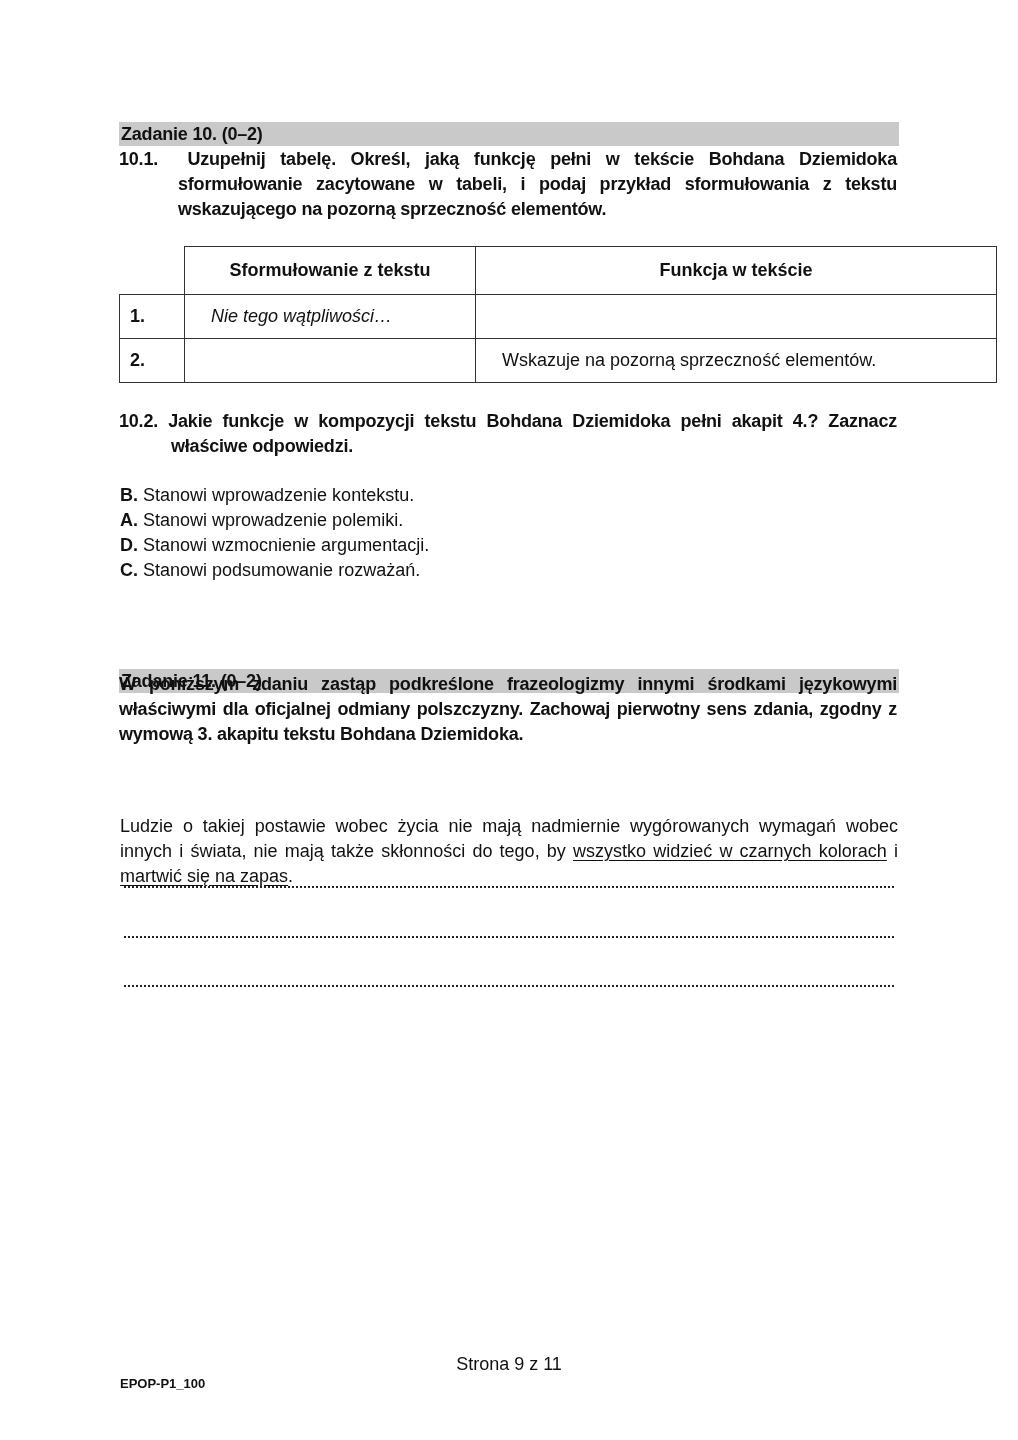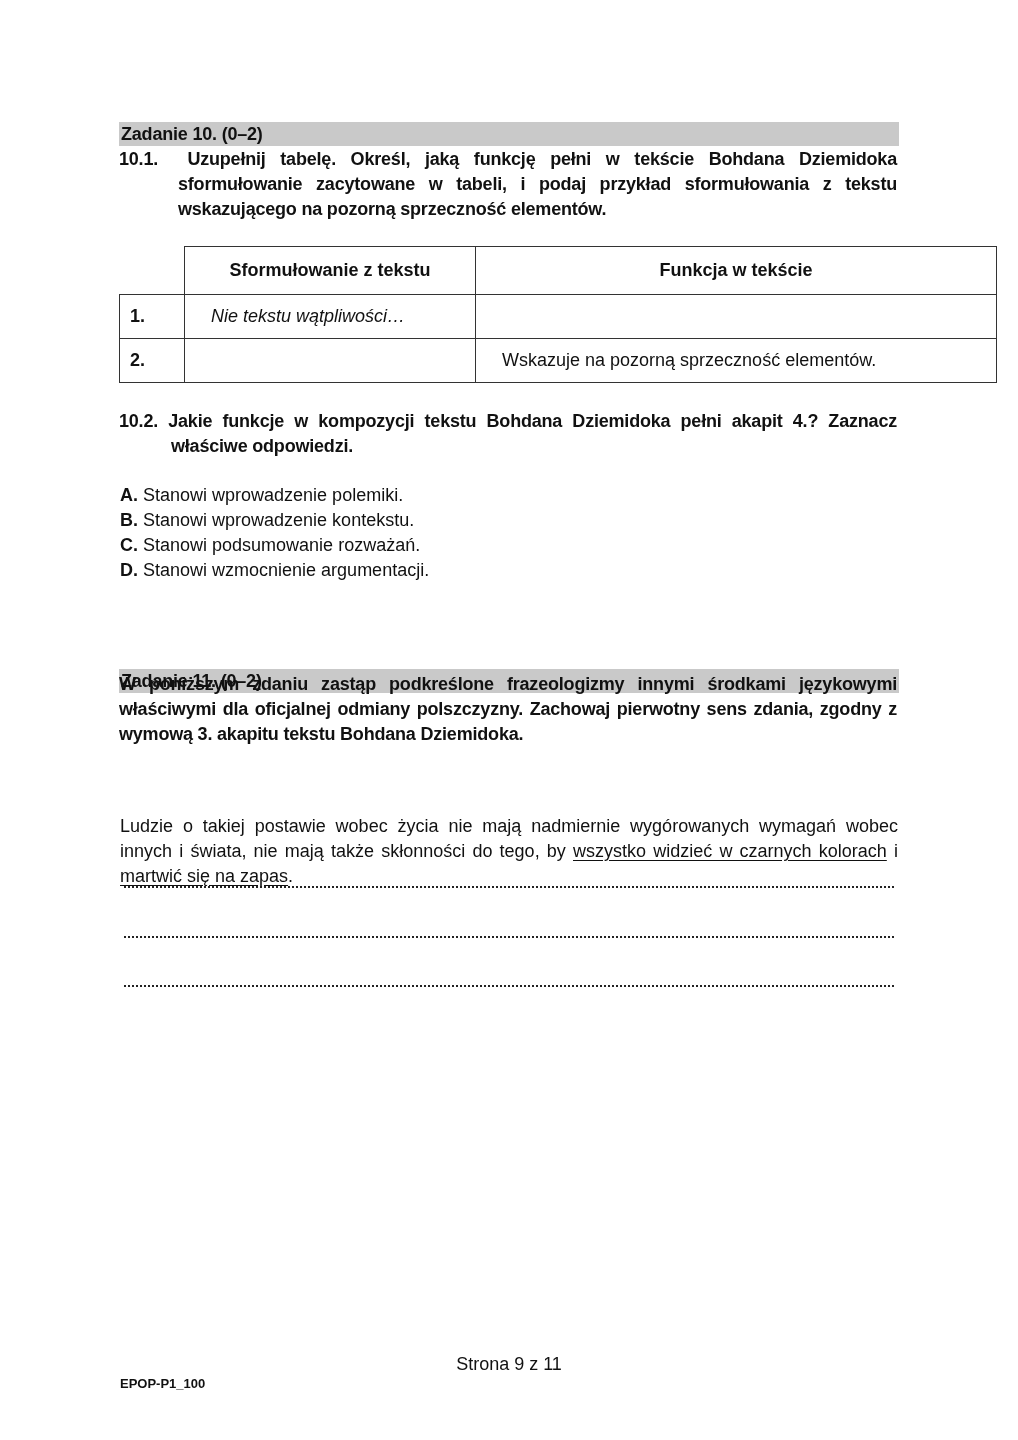--- a/index.html
+++ b/index.html
@@ -143,40 +143,40 @@
 
   <table class="answer-table">
     <tbody>
         <tr>
       <th class="blank col-num"></th>
       <th class="col-phrase">Sformułowanie z tekstu</th>
       <th class="col-func">Funkcja w tekście</th>
     </tr>
     <tr>
       <td class="col-num">1.</td>
-      <td class="col-phrase italic">Nie tekstu wątpliwości…</td>
+      <td class="col-phrase italic">Nie tego wątpliwości…</td>
       <td class="col-func"></td>
     </tr>
     <tr>
       <td class="col-num">2.</td>
       <td class="col-phrase"></td>
       <td class="col-func">Wskazuje na pozorną sprzeczność elementów.</td>
     </tr>
   </tbody>
     </table>
 
   <div class="bold-para" style="top:409px;">
     <span class="hang2"><span>10.2.</span> <span>Jakie funkcje w kompozycji tekstu Bohdana Dziemidoka pełni akapit 4.? Zaznacz właściwe odpowiedzi.</span></span>
   </div>
 
   <div class="options">
+    <div><span class="opt-letter">B.</span> <span>Stanowi wprowadzenie kontekstu.</span></div>
     <div><span class="opt-letter">A.</span> <span>Stanowi wprowadzenie polemiki.</span></div>
-    <div><span class="opt-letter">B.</span> <span>Stanowi wprowadzenie kontekstu.</span></div>
+    <div><span class="opt-letter">D.</span> <span>Stanowi wzmocnienie argumentacji.</span></div>
     <div><span class="opt-letter">C.</span> <span>Stanowi podsumowanie rozważań.</span></div>
-    <div><span class="opt-letter">D.</span> <span>Stanowi wzmocnienie argumentacji.</span></div>
   </div>
 
   <div class="task-header" style="top:647px;margin-top:22px;">Zadanie 11. (0–2)</div>
 
   <div class="bold-para" style="top:672px;">W poniższym zdaniu zastąp podkreślone frazeologizmy innymi środkami językowymi właściwymi dla oficjalnej odmiany polszczyzny. Zachowaj pierwotny sens zdania, zgodny z wymową 3. akapitu tekstu Bohdana Dziemidoka.</div>
 
   <div class="quote"><span>Ludzie o takiej postawie wobec życia nie mają nadmiernie wygórowanych wymagań wobec innych i świata, nie mają także skłonności do tego, by </span><u>wszystko widzieć w czarnych kolorach</u><span> i </span><u>martwić się na zapas</u><span>.</span></div>
 
   <div class="answer-line" style="top:884px;"></div>
   <div class="answer-line" style="top:934px;"></div>

